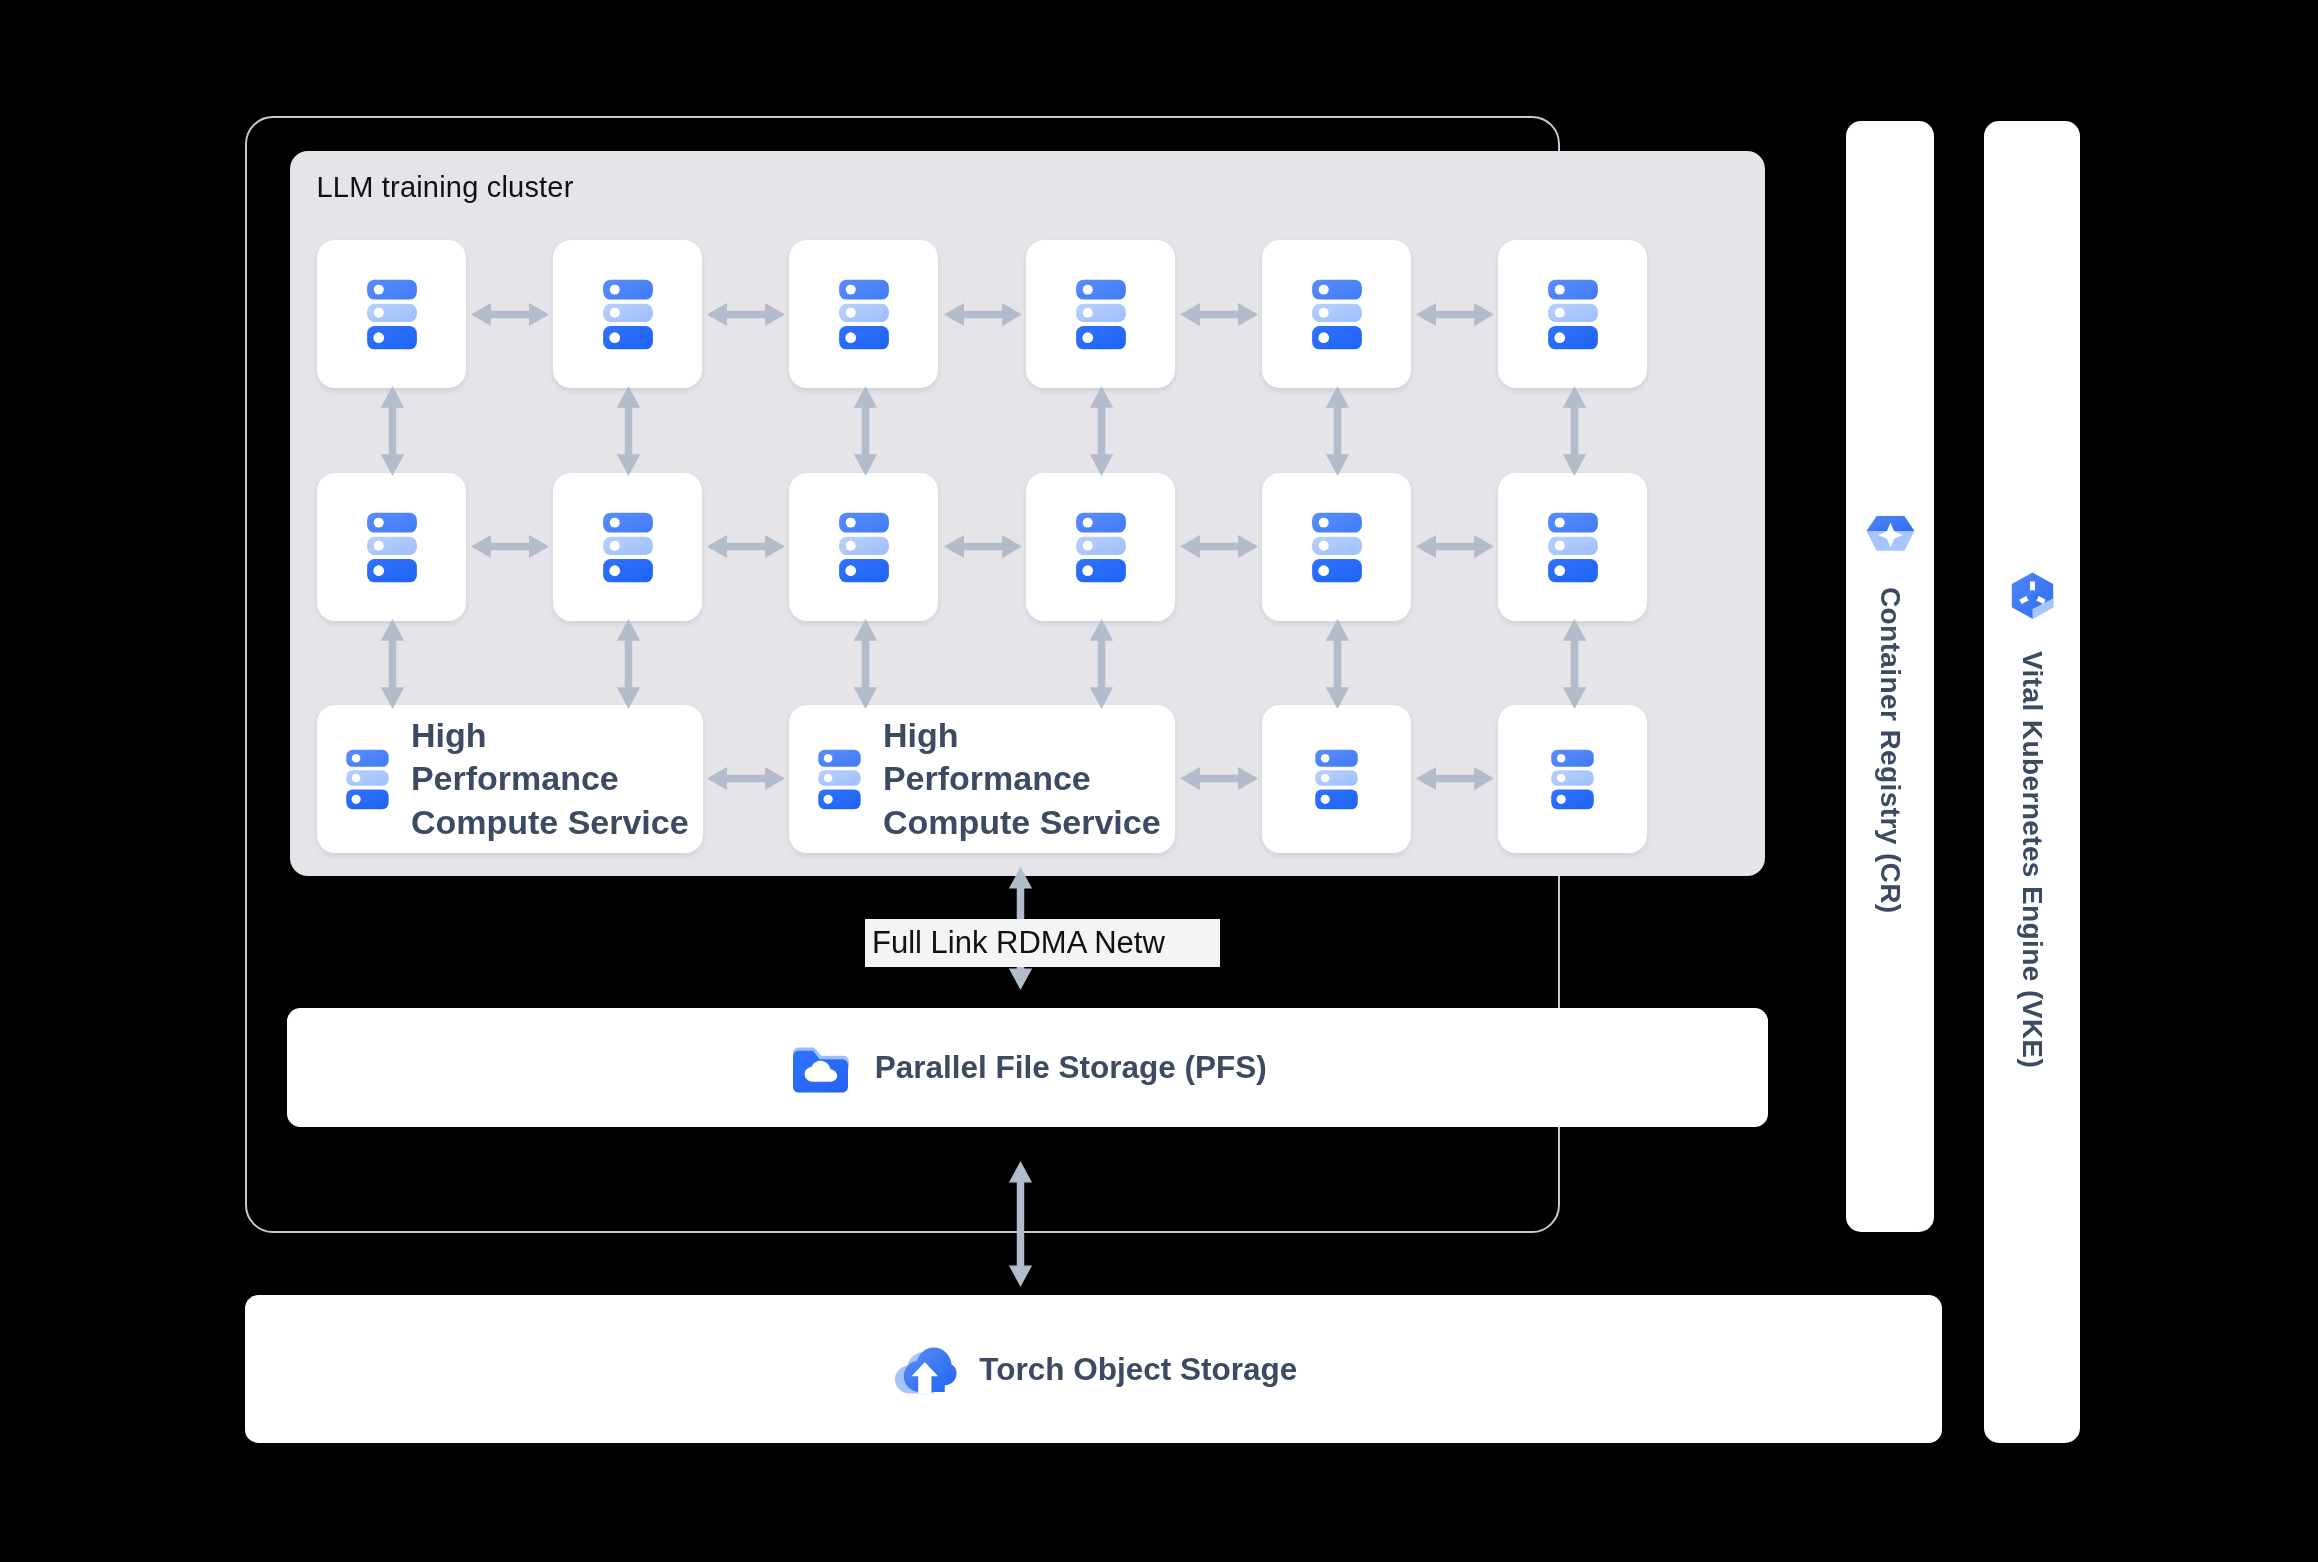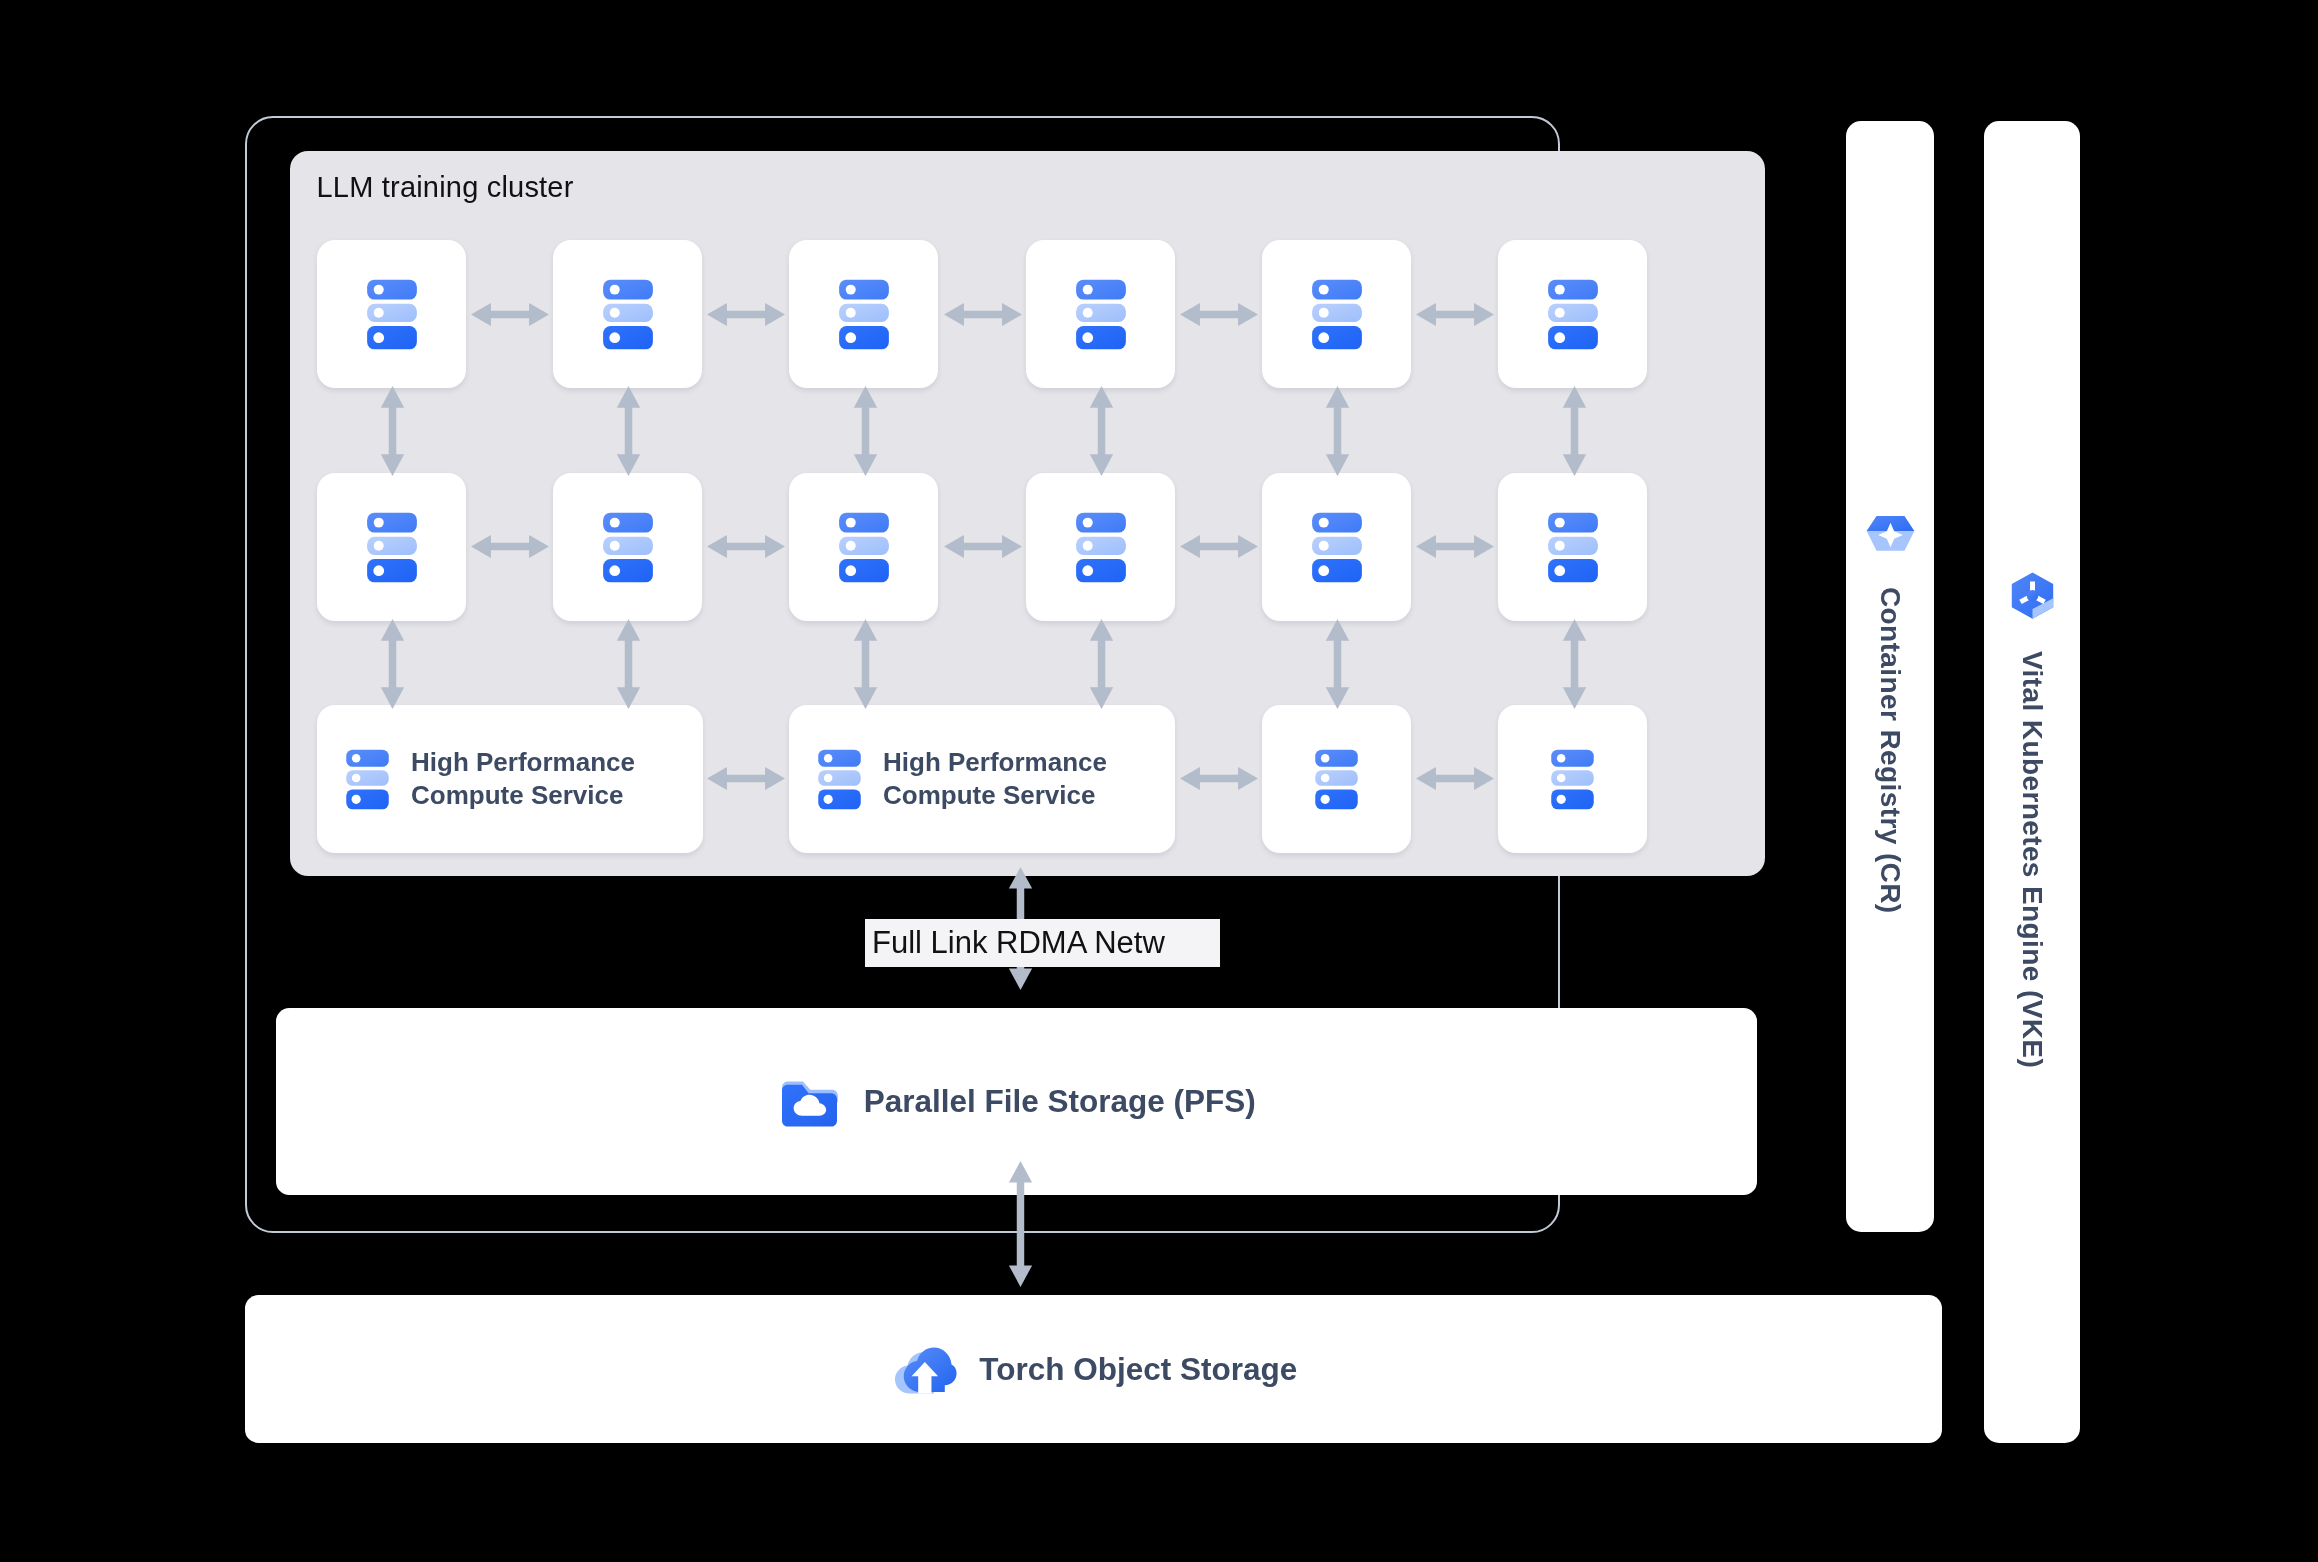--- a/index.html
+++ b/index.html
@@ -49,21 +49,21 @@
     display: flex;
     align-items: center;
     justify-content: center;
   }
   .node-card.with-label {
     justify-content: flex-start;
     padding-left: 25px;
     gap: 18px;
   }
   .node-label {
-    font-size: 26px;
+    font-size: 34px;
     font-weight: 700;
     color: #3d4a63;
     line-height: 1.28;
     white-space: pre-line;
   }
 
   
   .svr { display: block; }
 
   
@@ -470,21 +470,21 @@
 
   <svg class="rdma-arrow" style="left:1003px;top:867px" width="35" height="123" viewBox="0 0 42 148">
     <path d="M21,22 L21,126" stroke="#b3bcca" stroke-width="9"></path>
     <path d="M21,0 L7,26 L35,26 Z" fill="#b3bcca"></path>
       <path d="M21,148 L7,122 L35,122 Z" fill="#b3bcca"></path>
   </svg>
   <div class="rdma-box" style="left:865px;top:919px;width:355px;height:48px;">
     <span class="rdma-text">Full Link RDMA Netw</span>
   </div>
 
-  <div class="bar" style="left:276px;top:1008px;width:1481px;height:187px;">
+  <div class="bar" style="left:287px;top:1008px;width:1481px;height:119px;">
     <svg width="65" height="65" viewBox="0 0 78 78">
       <path d="M6,22 C6,18 9,15 13,15 L31,15 L40,25 L66,25 C70,25 73,28 73,32 L73,40 L6,40 Z" fill="#9dbefc"></path>
       <path d="M6,26 C6,22 9,19 13,19 L30,19 L38,29 L65,29 C69,29 72,32 72,36 L72,62 C72,66 69,69 65,69 L13,69 C9,69 6,66 6,62 Z" fill="url(#gFold)"></path>
       <path d="M30,56 C24.5,56 20,52 20,47 C20,42.5 23.5,39 28,38.5 C30,34 34,31 39,31 C45,31 50,35.5 51,41 C55.5,41.5 59,45 59,49 C59,53 55.5,56 51,56 Z" fill="#ffffff"></path>
     </svg>
     <span class="bar-text">Parallel File Storage (PFS)</span>
   </div>
 
   <svg class="arrow-v" style="left:1003px;top:1161px" width="35" height="126" viewBox="0 0 42 152">
     <path d="M21,22 L21,130" stroke="#b3bcca" stroke-width="9"></path>

